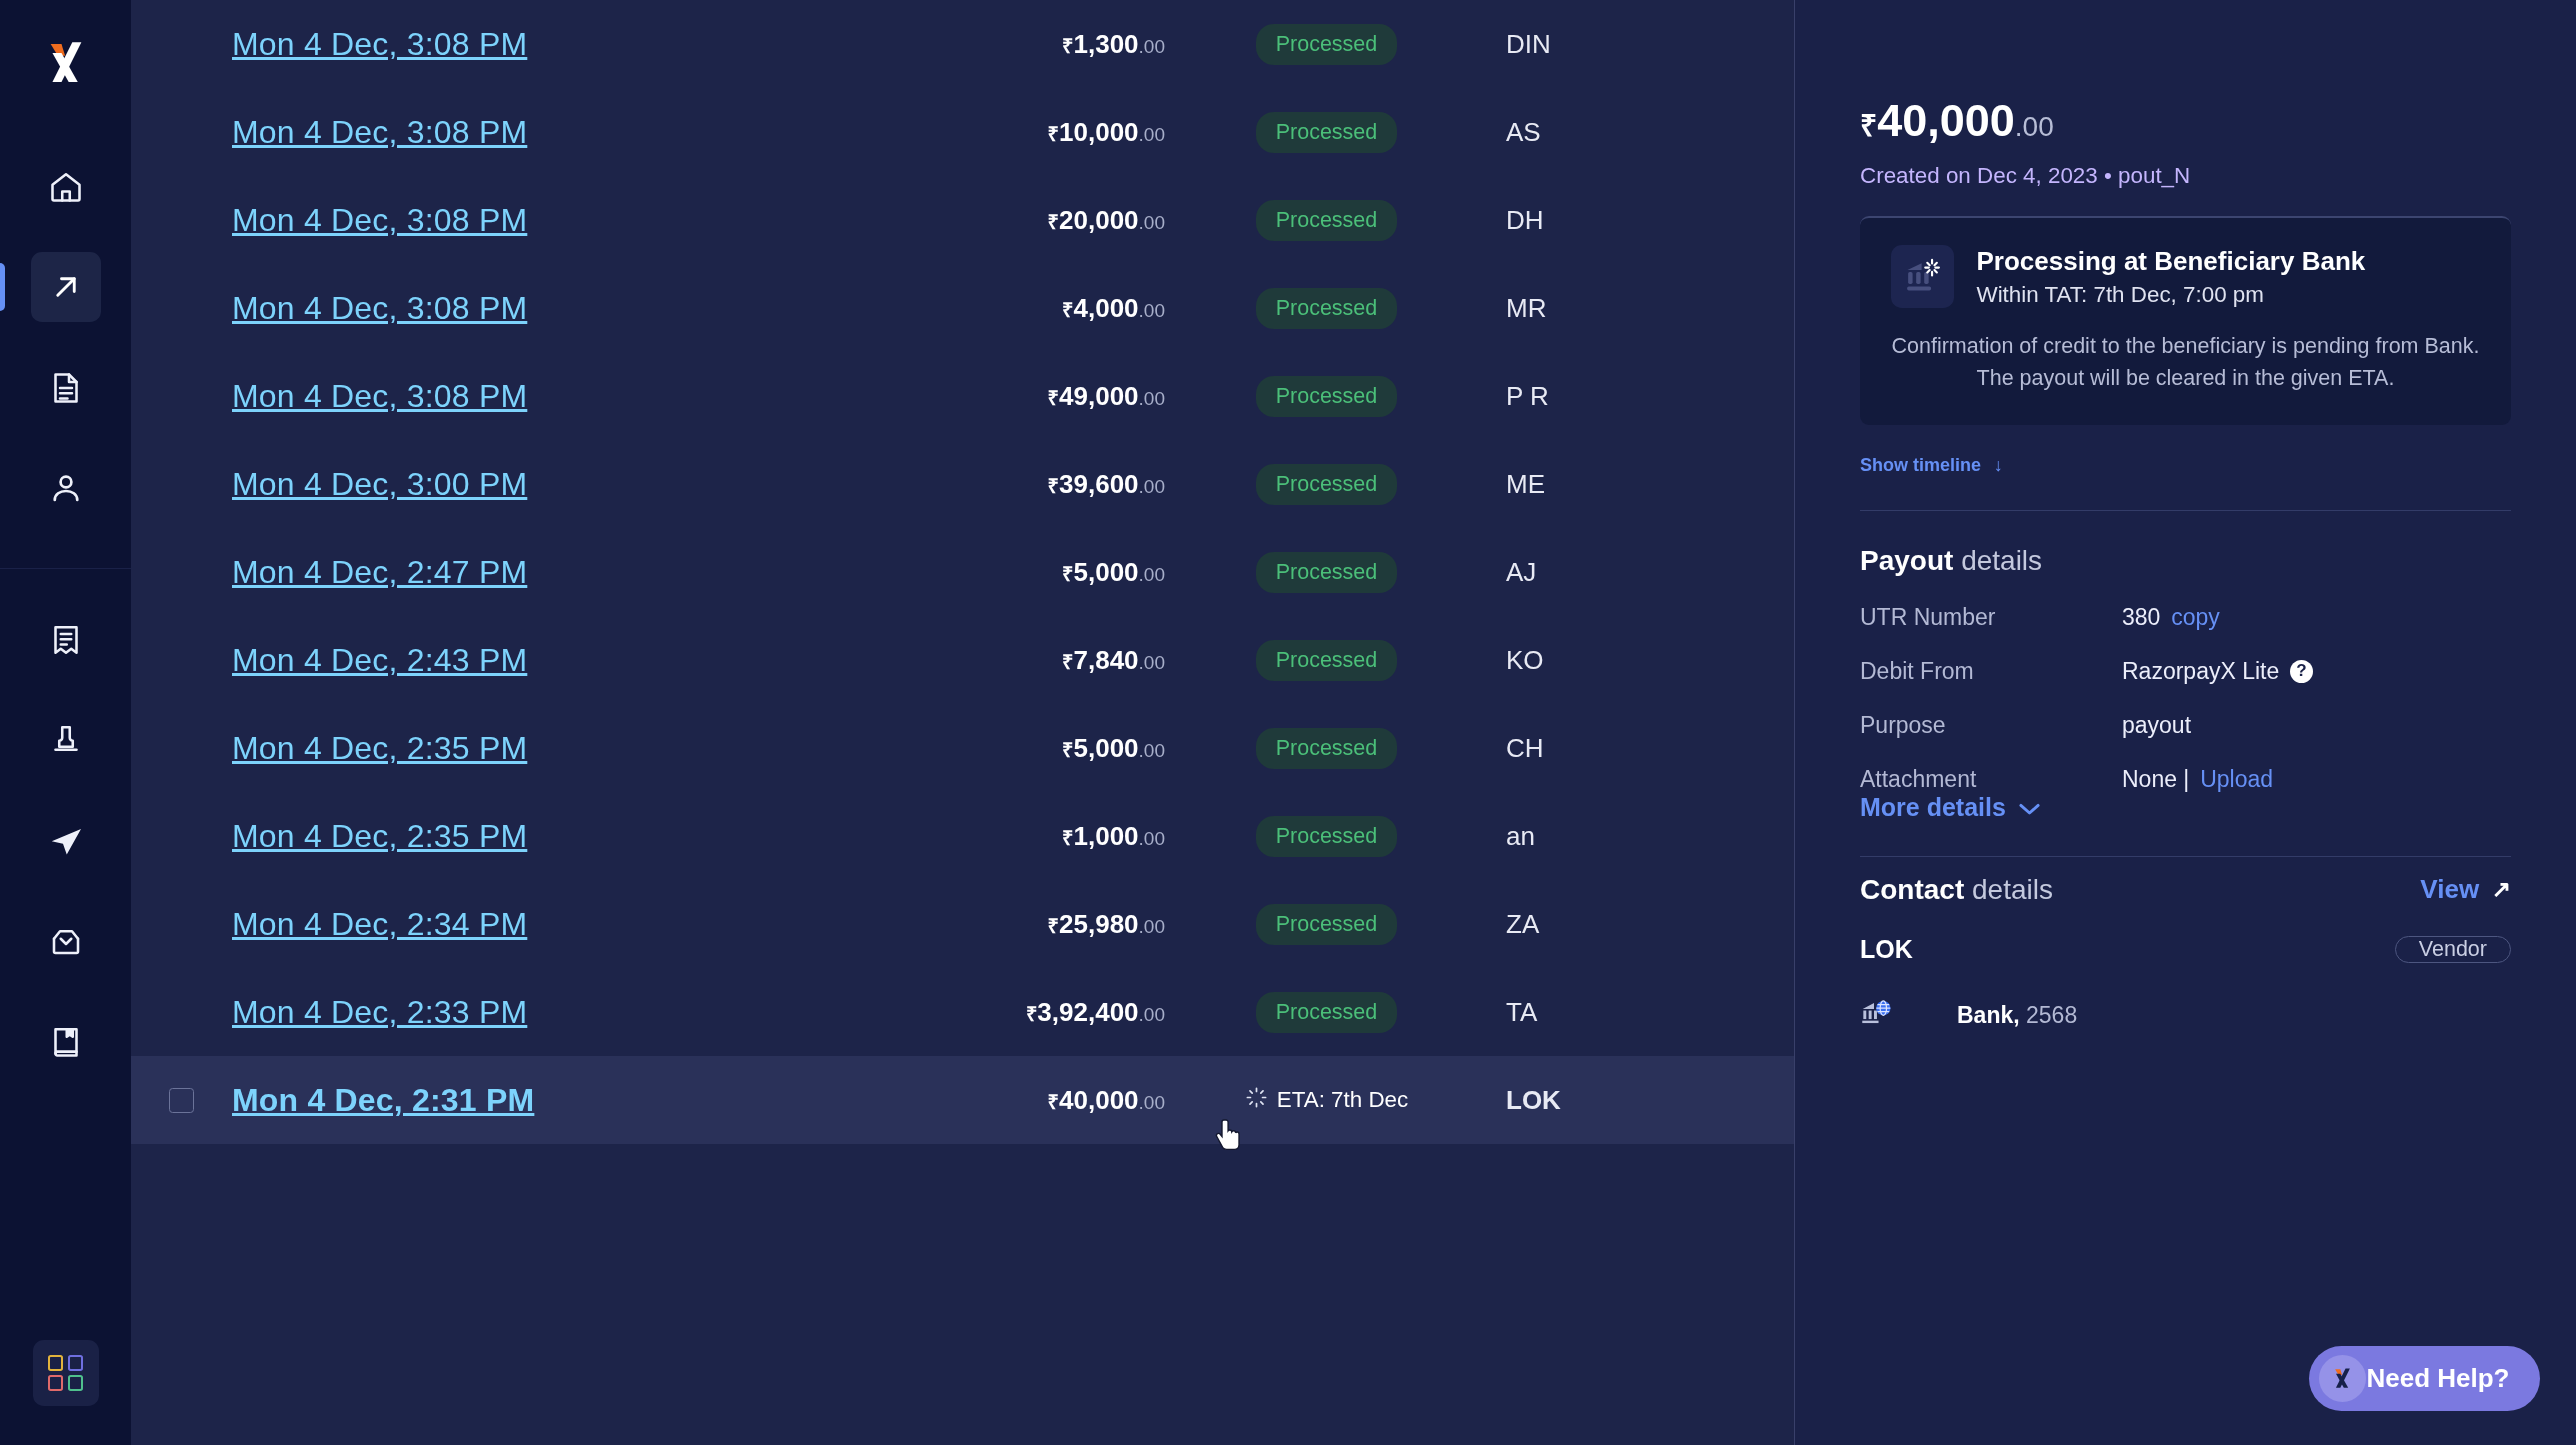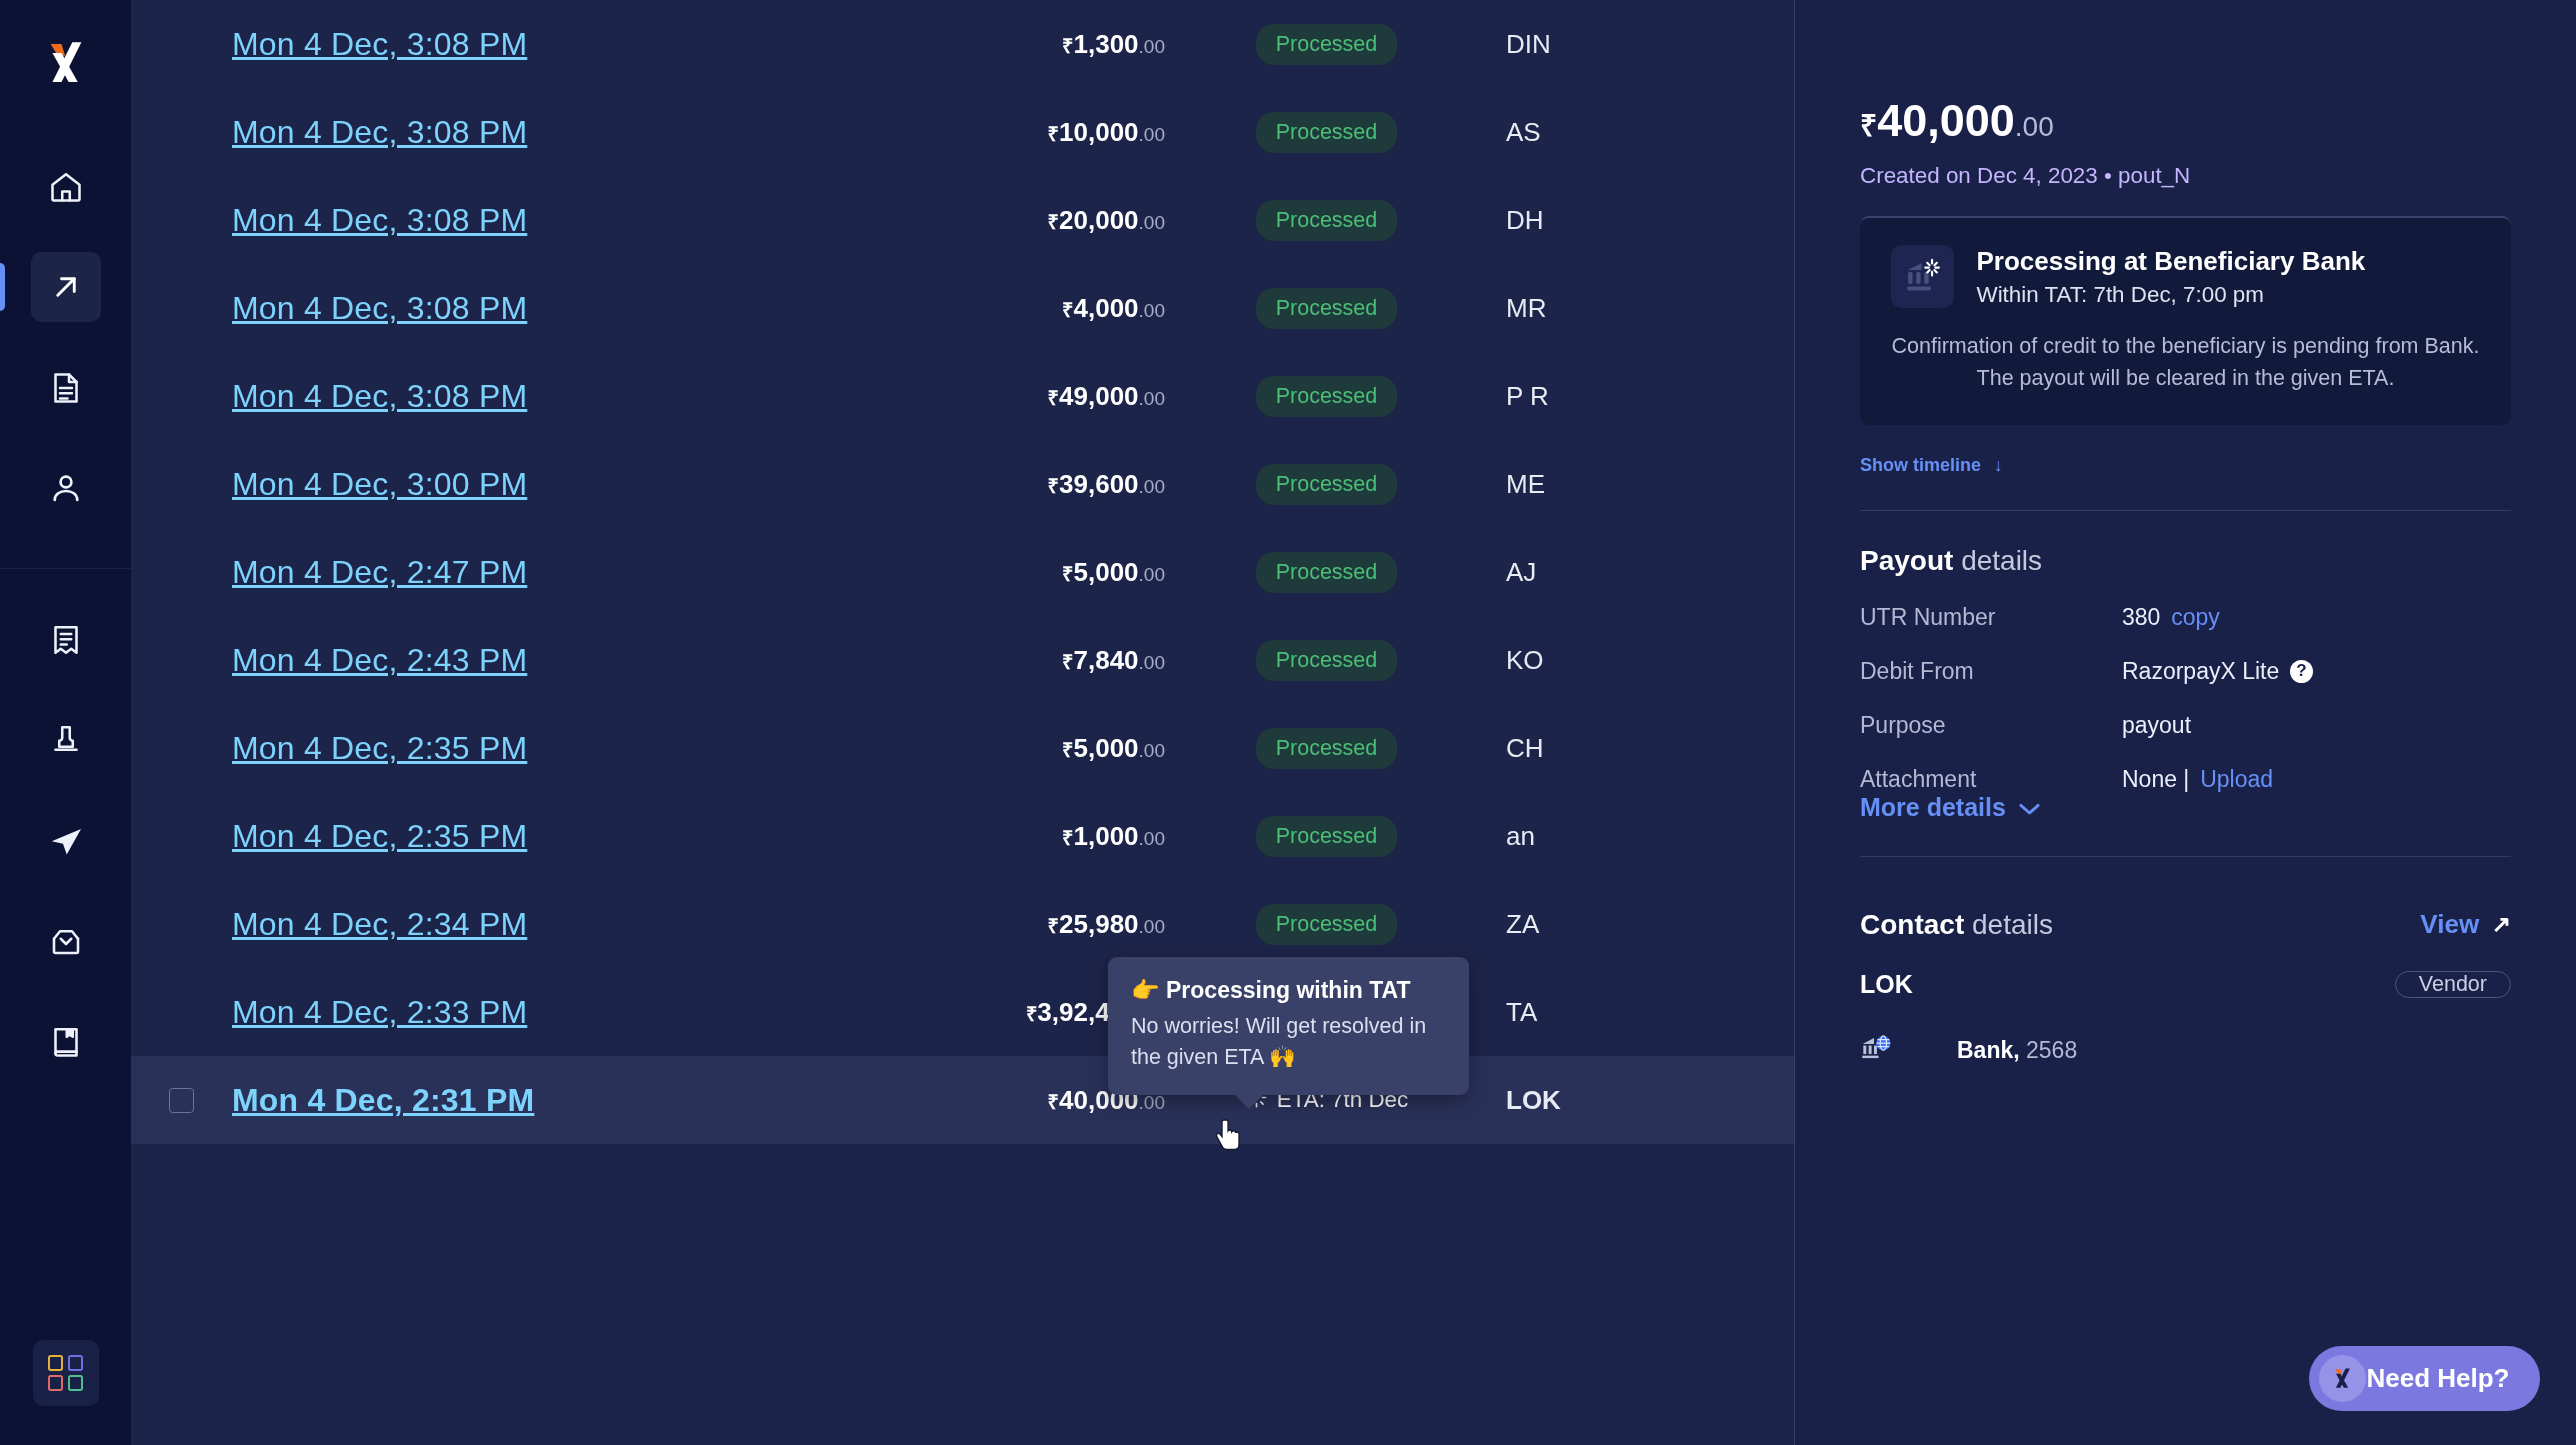--- a/index.html
+++ b/index.html
@@ -142,21 +142,21 @@
   .kv .v { color: #eceefb; display:flex; align-items:center; gap: 10.8px; }
   .link { color: #6690f5; }
   .qmark {
     width: 23px; height: 23px; border-radius: 50%;
     background: #ffffff; color: #1a2148;
     font-size: 17px; font-weight: bold;
     display: inline-flex; align-items: center; justify-content: center;
   }
   .more-details { font-size: 25px; font-weight: bold; color: #6690f5; display:flex; align-items:center; gap: 12.6px; }
 
-  .contact-head { display:flex; align-items:center; justify-content: space-between; margin-top: 52px; }
+  .contact-head { display:flex; align-items:center; justify-content: space-between; margin-top: 17px; }
   .view-link { font-size: 26px; font-weight: bold; color: #6690f5; display:flex; align-items:center; gap: 12.6px; }
   .view-arrow { color: #ffffff; font-size: 23px; }
   .contact-row { display:flex; align-items:center; justify-content: space-between; margin-top: 29px; }
   .contact-name { font-size: 25px; font-weight: bold; color: #ffffff; }
   .vendor-pill { border: 0.9px solid #4d5680; border-radius: 20px; padding: 0 23px; font-size: 21.5px; color: #c9cee3; }
   .bank-row { display:flex; align-items:center; margin-top: 34px; }
   .bank-icon { width: 50px; flex: 0 0 50px; }
   .bank-text { margin-left: 47px; font-size: 23px; color: #b3b9d4; }
   .bank-text b { color: #ffffff; }
 
@@ -402,25 +402,20 @@
               <span><svg width="23" height="23" viewBox="0 0 24 24" stroke="#dfe3f2" stroke-width="1.8" stroke-linecap="round">
                   <path d="M12 2.5v3.2M12 18.3v3.2M2.5 12h3.2M18.3 12h3.2M5.2 5.2l2.3 2.3M16.5 16.5l2.3 2.3M18.8 5.2l-2.3 2.3M7.5 16.5l-2.3 2.3"></path>
                 </svg></span>
               <span>ETA: 7th Dec</span>
             </span>
           </div>
           <div class="c-name">LOK</div>
         </div>
       </div>
 
-    <div class="tooltip">
-      <div class="tt-title">👉 Processing within TAT</div>
-      <div class="tt-body">No worries! Will get resolved in the given ETA 🙌</div>
-      <div class="tt-arrow"></div>
-    </div>
 
     <span class="cursor">
       <svg width="30.5" height="39" viewBox="0 0 24 30">
         <path d="M7 2 C6 2 5.5 2.8 5.5 3.6 V15 l-1.4-1.8 c-.6-.8-1.8-.9-2.5-.2 -.6.6-.6 1.5-.1 2.2 L6 23.5 c.7 1 1.9 1.6 3.1 1.6 h6.2 c2 0 3.6-1.6 3.6-3.6 V13 c0-.9-.7-1.5-1.5-1.5 -.5 0-1 .2-1.2.6 0-.9-.7-1.6-1.6-1.6 -.6 0-1.1.3-1.4.8 -.1-.8-.8-1.4-1.6-1.4 -.5 0-1 .2-1.3.6 V3.6 C10.3 2.8 9.6 2 8.7 2 Z" fill="#ffffff" stroke="#14182e" stroke-width="1.1"></path>
       </svg>
     </span>
 
     <div class="vline"></div>
   </div>
 

